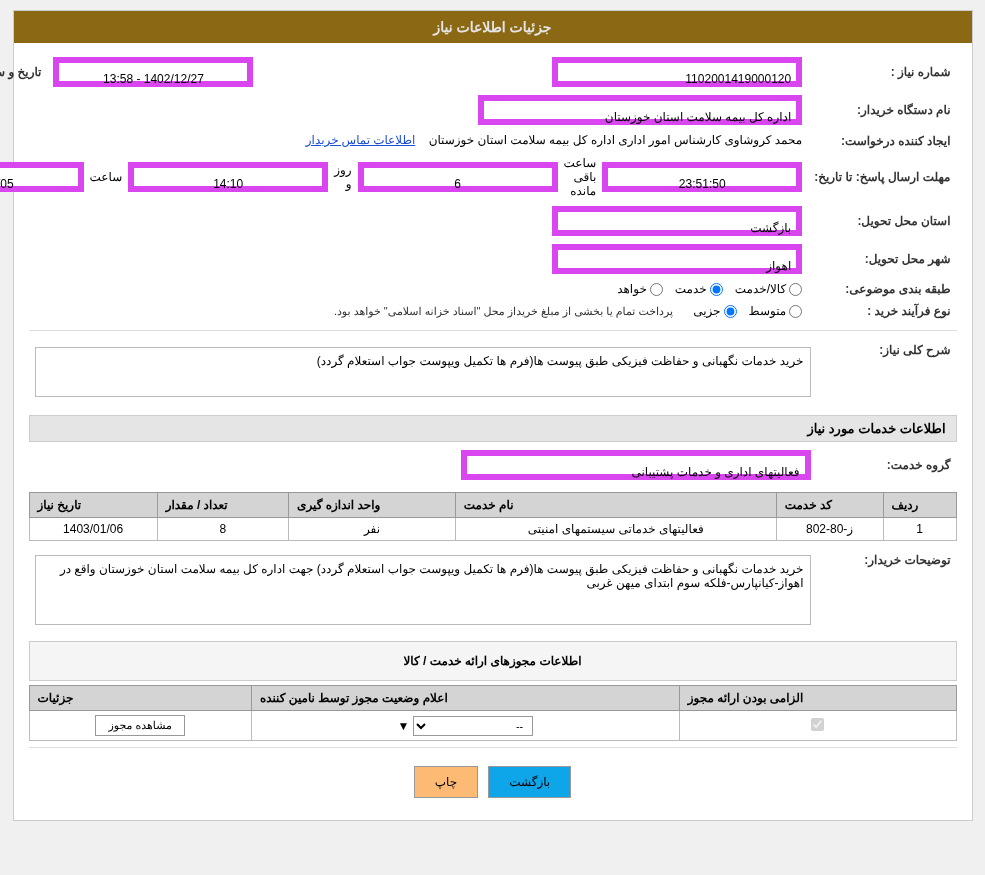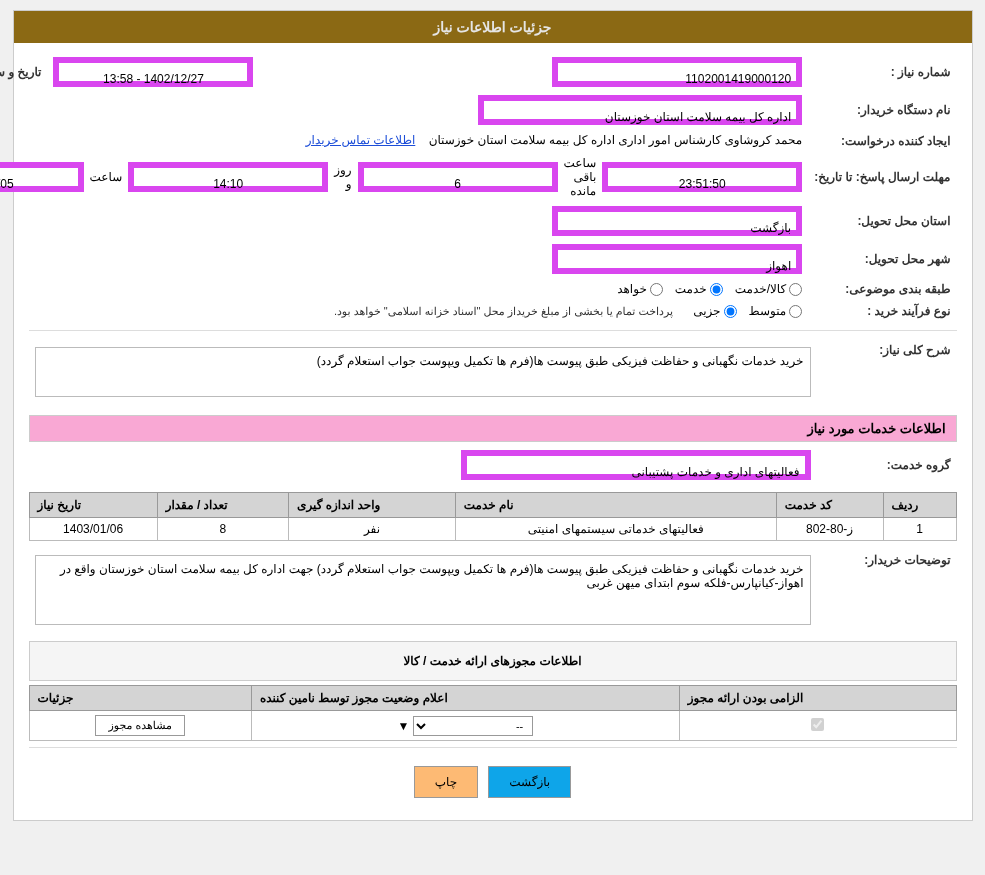--- a/index.html
+++ b/index.html
@@ -63,21 +63,21 @@
     .input-box-tiny {
       width: 70px;
     }
     .blue-link {
       color: #1d4ed8;
       text-decoration: underline;
       cursor: pointer;
       font-family: Liberation Serif, serif;
     }
     .section-header {
-      background: #f9a8d4;
+      background: #e5e5e5;
       border: 1px solid #ccc;
       padding: 5px 10px;
       font-weight: bold;
       font-size: 13px;
       margin: 8px 0 4px 0;
     }
     .radio-group {
       display: flex;
       align-items: center;
       gap: 12px;

